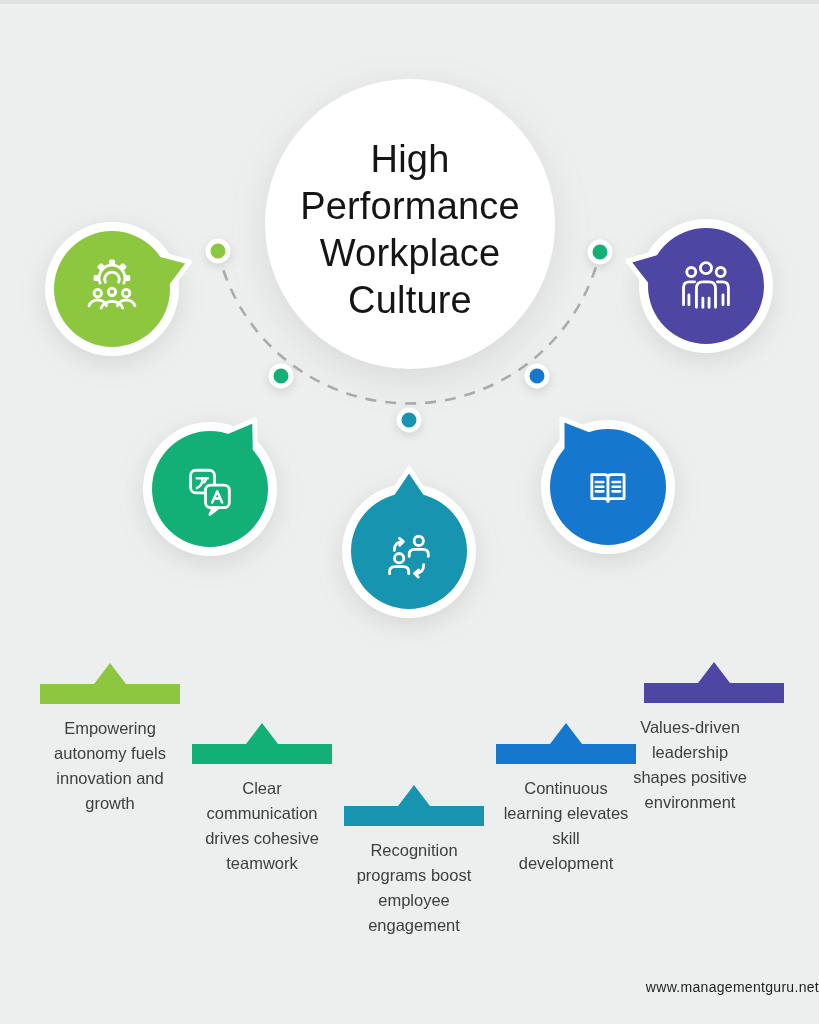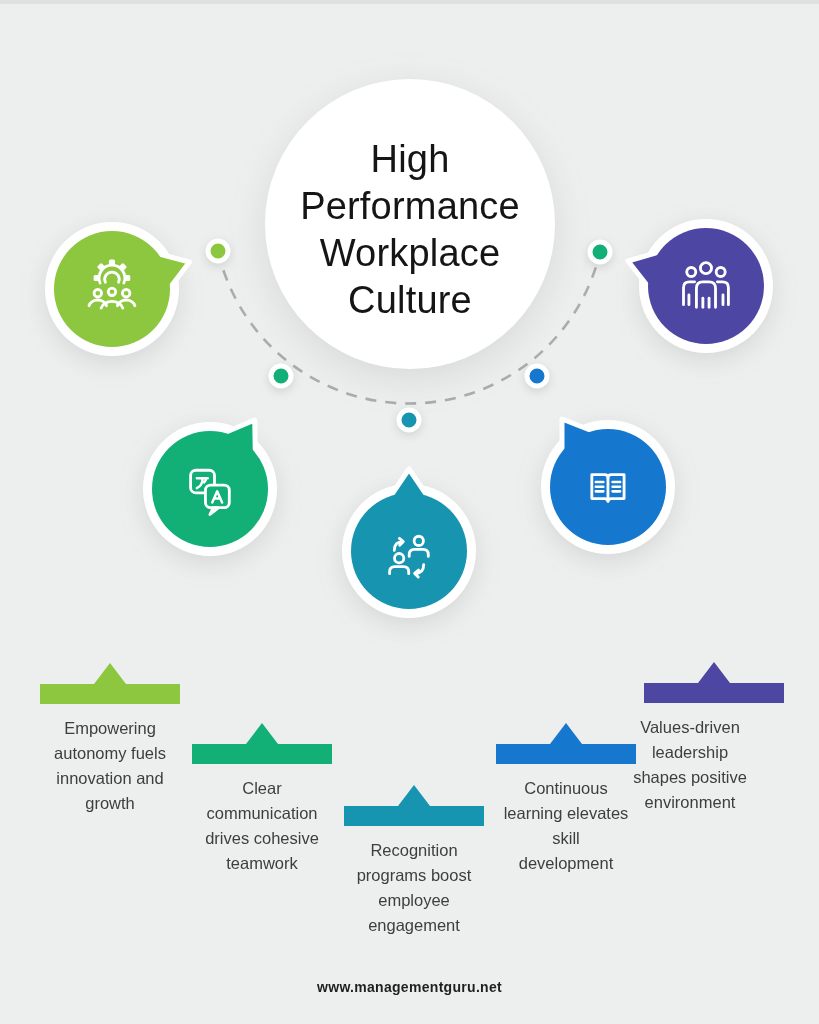--- a/index.html
+++ b/index.html
@@ -14,22 +14,22 @@
     text-align:center;white-space:pre-line;
     font-size:38px;line-height:47px;font-weight:500;color:#151515;
     letter-spacing:.2px;
   }
   .caption{
     position:absolute;text-align:center;white-space:pre-line;
     font-size:16.5px;line-height:25px;color:#3E3E3E;
   }
   .banner{position:absolute;width:140px;height:42px;}
   .footer{
-    position:absolute;left:0;top:975px;width:819px;text-align:center;
-    font-size:14px;font-weight:bold;color:#1F1F1F;letter-spacing:.3px;
+    position:absolute;left:0;top:975px;width:819px;text-align:right;
+    font-size:14px;font-weight:normal;color:#1F1F1F;letter-spacing:.3px;
   }
   .shadow-big{filter:drop-shadow(0 10px 18px rgba(100,110,105,.16));}
   .shadow-mid{filter:drop-shadow(0 7px 12px rgba(100,110,105,.18));}
   .shadow-dot{filter:drop-shadow(0 3px 5px rgba(100,110,105,.22));}
 </style>
 </head>
 <body>
 
 <div class="canvas">
 

